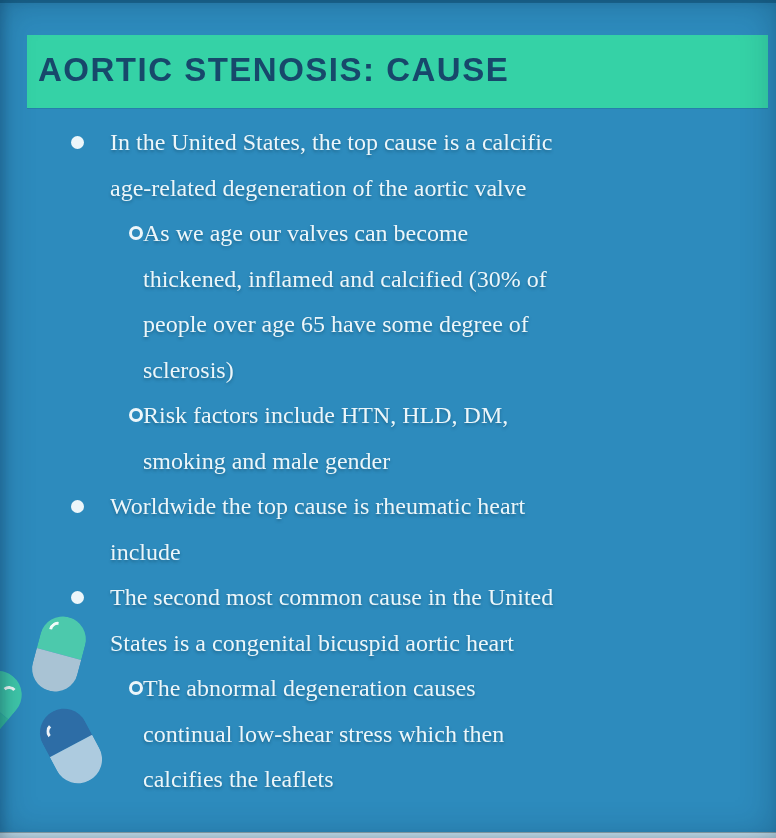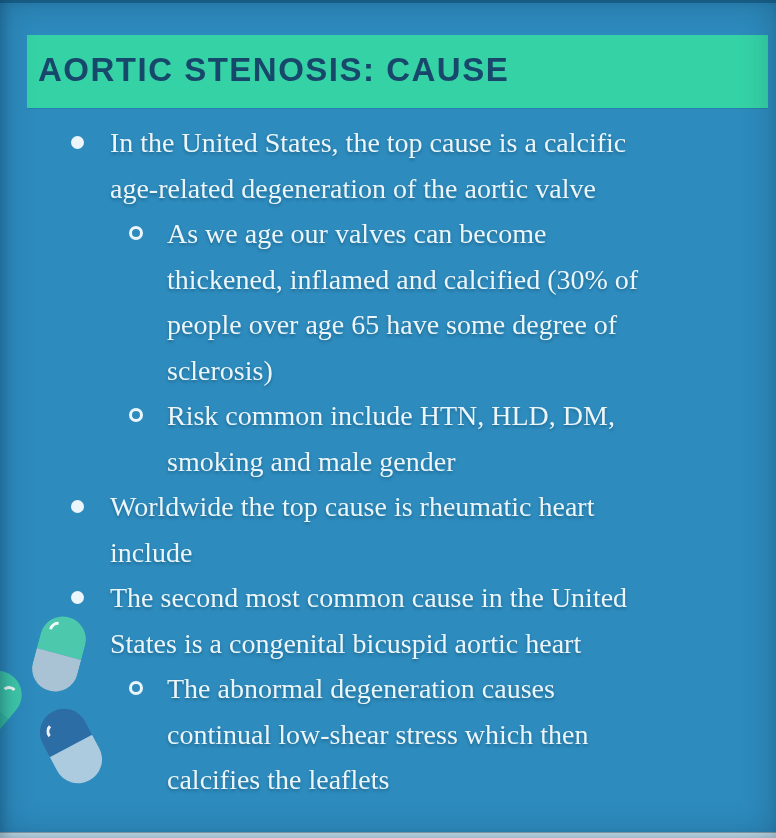--- a/index.html
+++ b/index.html
@@ -24,31 +24,31 @@
     box-shadow:0 1px 0 rgba(0,60,80,.15);
   }
   .title-bar h1{
     margin:0 0 4px 11px;
     font-family:"Liberation Sans","DejaVu Sans",sans-serif;
     font-weight:bold;font-size:33px;letter-spacing:1.5px;
     color:#17486b;
   }
   .bullets{
     position:absolute;left:0;top:120px;width:660px;
-    color:#ecf6fa;font-size:28px;line-height:45.5px;
+    color:#ecf6fa;font-size:24px;line-height:45.5px;
     text-shadow:0 2px 3px rgba(8,48,70,.35);
   }
   .brow{display:flex;align-items:flex-start;}
   .brow.l1{padding-left:71px;}
   .brow.l2{padding-left:129px;}
   .marker{flex:none;box-sizing:border-box;}
   .marker.dot{width:13px;height:13px;border-radius:50%;background:#ecf6fa;margin-top:16px;}
   .marker.ring{width:14px;height:14px;border-radius:50%;border:3px solid #ecf6fa;background:transparent;margin-top:15px;}
   .brow.l1 .btext{margin-left:26px;}
-  .brow.l2 .btext{margin-left:24px;}
+  .brow.l2 .btext{}
   .btext{white-space:pre;}
   
   .pill{position:absolute;border-radius:999px;overflow:hidden;}
   .pill .half{position:absolute;left:0;width:100%;height:50%;}
   .pill .half.t{top:0;}
   .pill .half.b{bottom:0;}
   .shine{
     position:absolute;width:17px;height:17px;border-radius:50%;
     border:3px solid transparent;border-left-color:rgba(255,255,255,.92);
     box-sizing:border-box;
@@ -85,21 +85,21 @@
   </div>
       <div class="brow l2">
     <span class="marker ring"></span>
     <span class="btext">As we age our valves can become
 thickened, inflamed and calcified (30% of
 people over age 65 have some degree of
 sclerosis)</span>
   </div>
       <div class="brow l2">
     <span class="marker ring"></span>
-    <span class="btext">Risk common include HTN, HLD, DM,
+    <span class="btext">Risk factors include HTN, HLD, DM,
 smoking and male gender</span>
   </div>
       <div class="brow l1">
     <span class="marker dot"></span>
     <span class="btext">Worldwide the top cause is rheumatic heart
 include</span>
   </div>
       <div class="brow l1">
     <span class="marker dot"></span>
     <span class="btext">The second most common cause in the United

